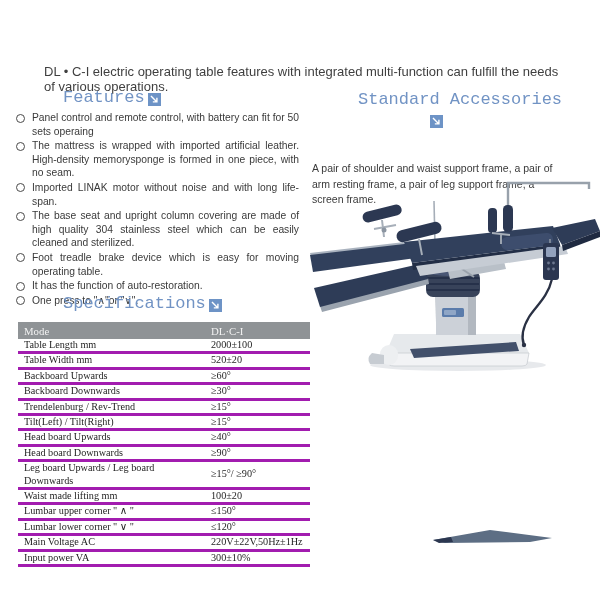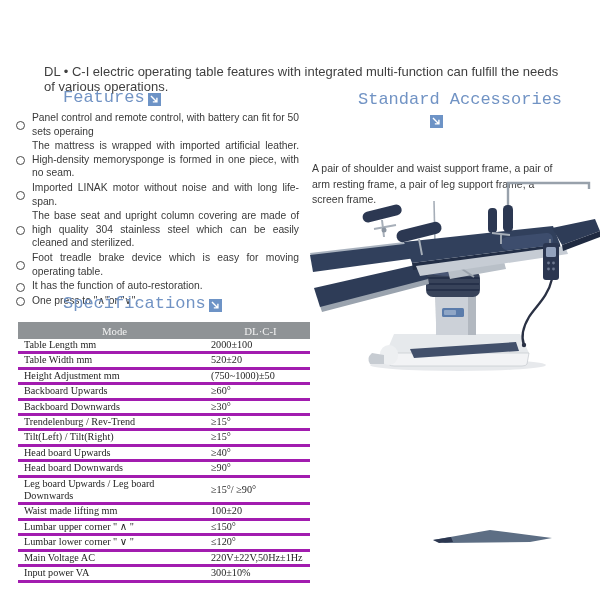--- a/index.html
+++ b/index.html
@@ -10,36 +10,36 @@
 
   .sec-head{position:absolute;display:flex;align-items:center;gap:3px;}
   .sec-title{font-family:Liberation Mono, monospace;font-size:17px;color:#7193c4;margin-left:48px;}
   .sec-icon{width:13px;height:13px;margin-top:3px;}
 
   #features-head{left:15px;top:88px;}
   #accessories-head{left:310px;top:90px;flex-direction:column;}
   #specs-head{left:15px;top:294px;}
 
   #features-list{position:absolute;left:15px;top:111px;width:284px;}
-  .feat{display:flex;margin:0 0 1px 0;align-items:center;}
+  .feat{display:flex;margin:0 0 1px 0;}
   .bullet{flex:0 0 auto;width:7px;height:7px;border:1.1px solid #4a4a4a;border-radius:50%;
           margin:2.5px 7px 0 1px;background:#fff;}
   .ftext{flex:1;font-size:10.3px;line-height:13.6px;text-align:justify;color:#3a3a3a;}
 
   #accessories-text{position:absolute;left:312px;top:113px;width:252px;
                     font-size:10.5px;line-height:15.5px;color:#3a3a3a;margin-top:48px;}
 
   #product{position:absolute;left:298px;top:155px;width:302px;height:235px;}
   #stray{position:absolute;left:430px;top:527px;width:126px;height:19px;}
 
   table.spec{position:absolute;left:18px;top:322px;width:292px;border-collapse:collapse;
              table-layout:fixed;font-family:"Liberation Serif",serif;}
   table.spec col.c1{width:187px;}
   table.spec col.c2{width:105px;}
-  table.spec th{background:#8f9396;color:#f2f2f2;font-weight:normal;text-align:center;
+  table.spec th{background:#8f9396;color:#f2f2f2;font-weight:normal;text-align:left;
                 font-size:10.8px;height:17px;padding:0 0 0 6px;}
   table.spec td{font-size:10.2px;color:#1e1e1e;height:12.4px;line-height:12.4px;
                 padding:0 0 0 6px;border-bottom:3px solid #a21caf;vertical-align:middle;}
 </style>
 </head>
 <body>
 
 <div id="page">
 
   <div class="intro">DL • C-I electric operating table features with integrated multi-function can fulfill the needs of various operations.</div>
@@ -188,24 +188,20 @@
     <tbody>
       <tr>
           <td>Table Length mm</td>
           <td>2000±100</td>
         </tr>
       <tr>
           <td>Table Width mm</td>
           <td>520±20</td>
         </tr>
       <tr>
-          <td>Height Adjustment mm</td>
-          <td>(750~1000)±50</td>
-        </tr>
-      <tr>
           <td>Backboard Upwards</td>
           <td>≥60°</td>
         </tr>
       <tr>
           <td>Backboard Downwards</td>
           <td>≥30°</td>
         </tr>
       <tr>
           <td>Trendelenburg / Rev-Trend</td>
           <td>≥15°</td>

